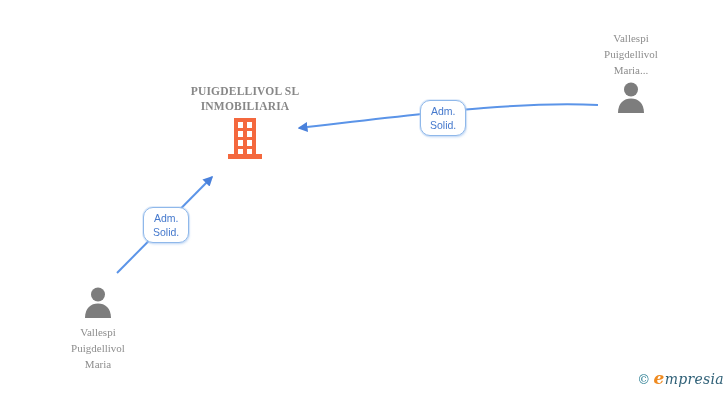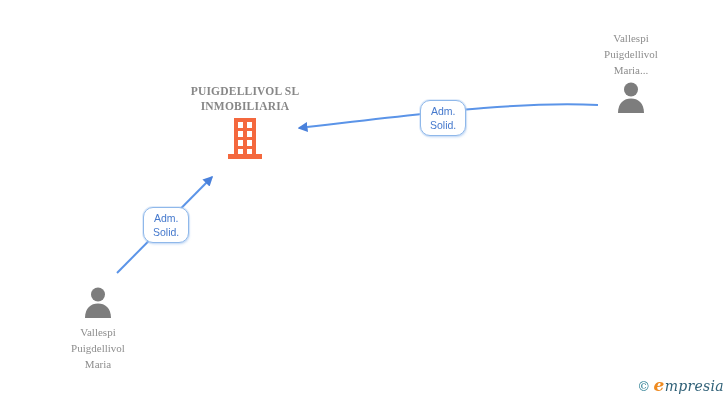--- a/index.html
+++ b/index.html
@@ -25,21 +25,21 @@
     position:absolute;z-index:3;
     background:#ffffff;
     border:1px solid #8fb8ea;
     border-radius:10px;
     box-shadow:0 0 0 1px rgba(170,200,240,.35),1px 2px 2px rgba(170,200,240,.35);
     padding:3px 9px;
     font-size:10.5px;color:#4579cd;line-height:14px;
     text-align:center;white-space:nowrap;
   }
   .logo{
-    position:absolute;right:4px;bottom:5px;z-index:2;
+    position:absolute;right:4px;bottom:12px;z-index:2;
     font-family:"DejaVu Serif","Liberation Serif",serif;
     font-style:italic;font-size:14px;color:#2f6077;
     letter-spacing:.3px;
   }
   .logo .copy{color:#2b7e93;font-style:normal;font-size:13px;margin-right:3px;}
   .logo .initial{color:#ef8a1f;font-size:17px;font-weight:bold;}
 </style>
 </head>
 <body>
 

